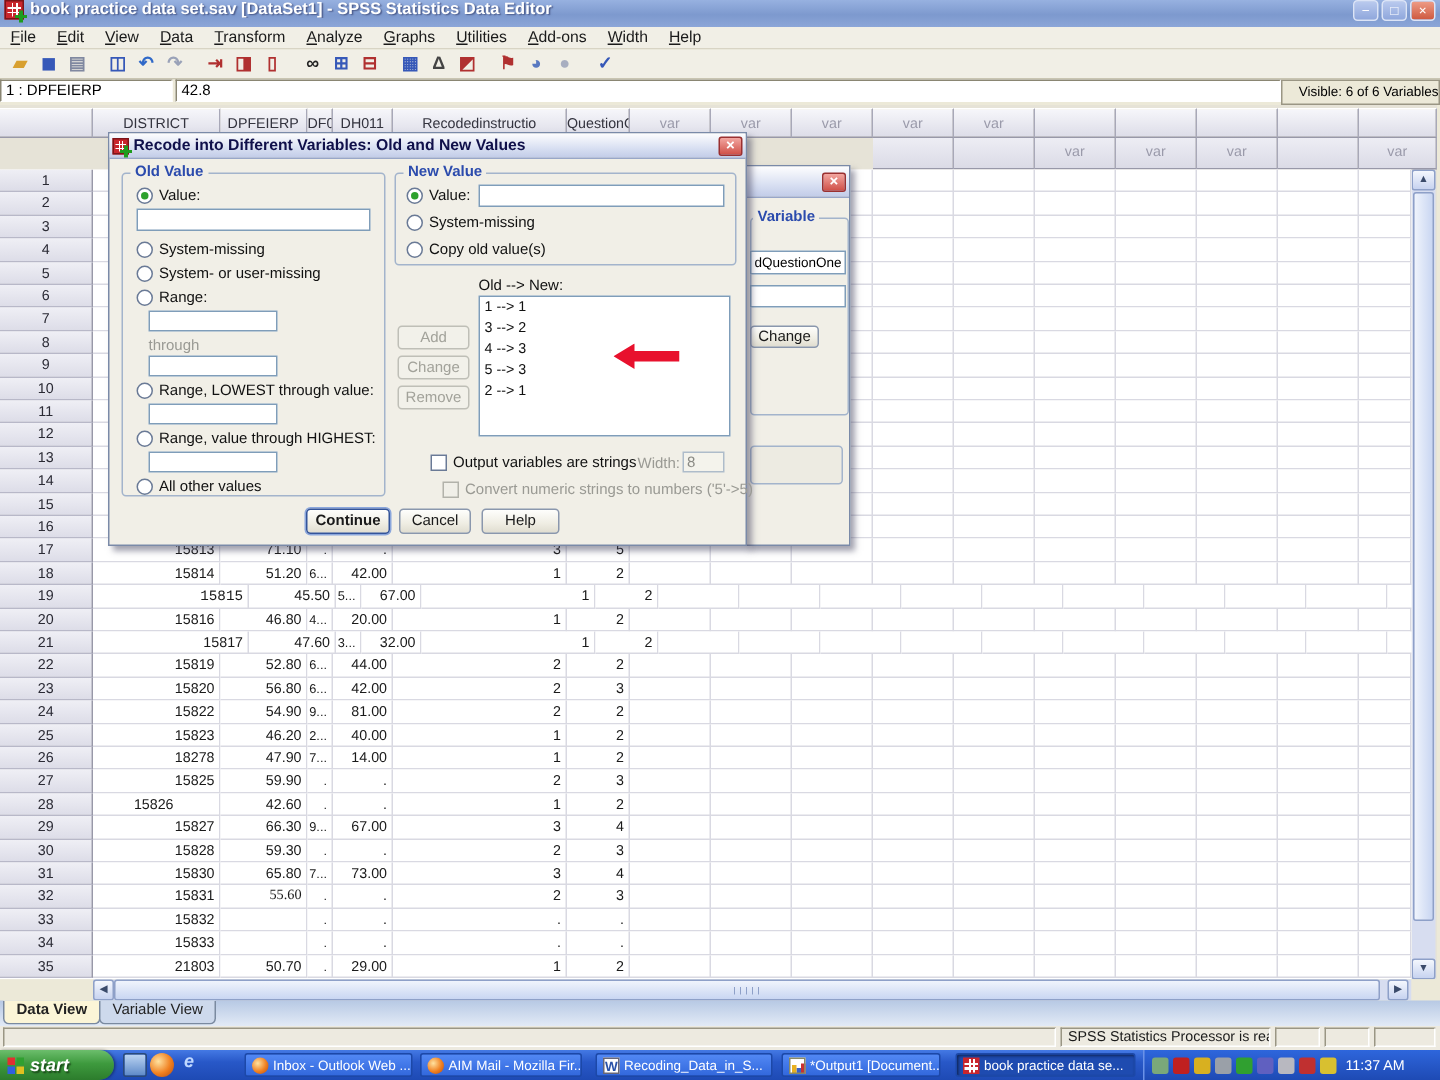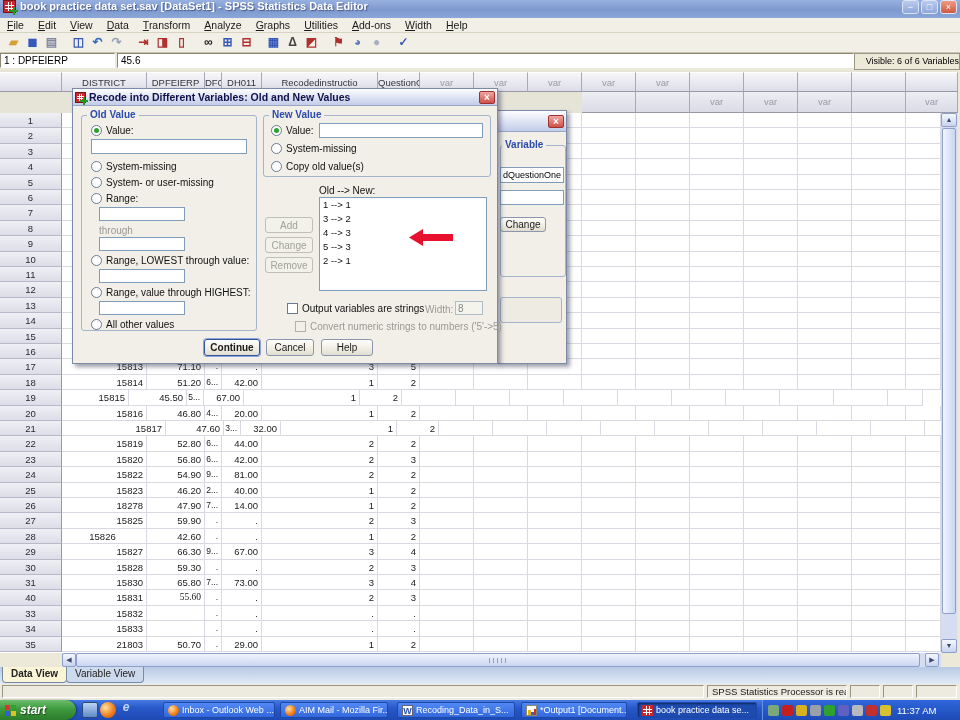--- a/index.html
+++ b/index.html
@@ -189,21 +189,21 @@
       <span class="tbi" style="color: rgb(68, 68, 68);">Δ</span>
       <span class="tbi" style="color: rgb(176, 48, 48);">◩</span>
       <span class="tbi" style="color: rgb(176, 48, 48); margin-left: 8px;">⚑</span>
       <span class="tbi" style="color: rgb(88, 120, 192);">◕</span>
       <span class="tbi" style="color: rgb(168, 174, 192);">●</span>
       <span class="tbi" style="color: rgb(54, 88, 184); margin-left: 8px;">✓</span>
     </div>
 
   <div class="cellref">
     <div class="cr-box cr-cell">1 : DPFEIERP</div>
-    <div class="cr-box cr-val">45.6</div>
+    <div class="cr-box cr-val">42.8</div>
     <div class="cr-vis">Visible: 6 of 6 Variables</div>
   </div>
 
   <div class="grid" id="grid">
     <div class="vscroll">
       <div class="sbtn" style="top:0">▲</div>
       <div class="vthumb"></div>
       <div class="sbtn" style="bottom:0">▼</div>
     </div>
   <div class="hcell" style="left: 0px; width: 62px;"></div>
@@ -568,21 +568,21 @@
           <div class="dc" style="width: 54px;"></div>
           <div class="dc" style="width: 54px;"></div>
           <div class="dc" style="width: 54px;"></div>
           <div class="dc" style="width: 54px;"></div>
           <div class="dc" style="width: 54px;"></div>
           <div class="dc" style="width: 54px;"></div>
           <div class="dc" style="width: 35px;"></div>
         </div>
         <div class="drow" style="top: 277.2px;">
           <div class="rn">19</div>
-          <div class="dc" style="width: 67px;">15815</div>
+          <div class="dc" style="width: 104px; font-family: Liberation Mono, monospace;">15815</div>
           <div class="dc" style="width: 58px;">45.50</div>
           <div class="dc" style="width: 17px; font-size: 8.5px;">5...</div>
           <div class="dc" style="width: 40px;">67.00</div>
           <div class="dc" style="width: 116px;">1</div>
           <div class="dc" style="width: 42px;">2</div>
           <div class="dc" style="width: 54px;"></div>
           <div class="dc" style="width: 54px;"></div>
           <div class="dc" style="width: 54px;"></div>
           <div class="dc" style="width: 54px;"></div>
           <div class="dc" style="width: 54px;"></div>
@@ -814,21 +814,21 @@
           <div class="dc" style="width: 54px;"></div>
           <div class="dc" style="width: 54px;"></div>
           <div class="dc" style="width: 54px;"></div>
           <div class="dc" style="width: 54px;"></div>
           <div class="dc" style="width: 54px;"></div>
           <div class="dc" style="width: 54px;"></div>
           <div class="dc" style="width: 54px;"></div>
           <div class="dc" style="width: 35px;"></div>
         </div>
         <div class="drow" style="top: 477.4px;">
-          <div class="rn">40</div>
+          <div class="rn">32</div>
           <div class="dc" style="width: 85px;">15831</div>
           <div class="dc" style="width: 58px; font-family: Liberation Serif, serif;">55.60</div>
           <div class="dc" style="width: 17px; font-size: 8.5px;">.</div>
           <div class="dc" style="width: 40px;">.</div>
           <div class="dc" style="width: 116px;">2</div>
           <div class="dc" style="width: 42px;">3</div>
           <div class="dc" style="width: 54px;"></div>
           <div class="dc" style="width: 54px;"></div>
           <div class="dc" style="width: 54px;"></div>
           <div class="dc" style="width: 54px;"></div>

